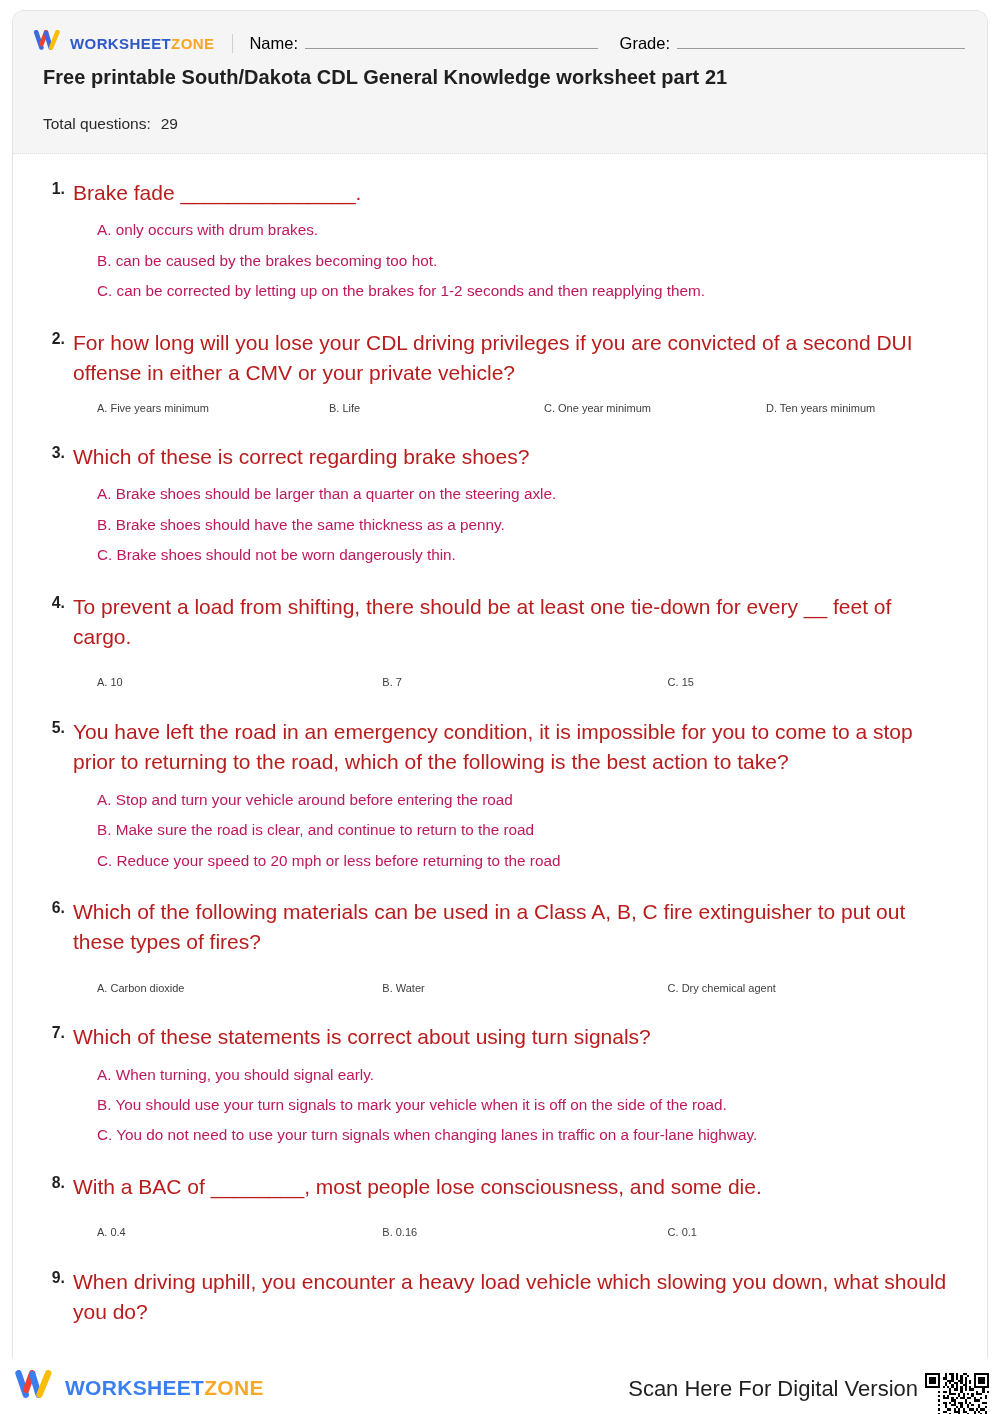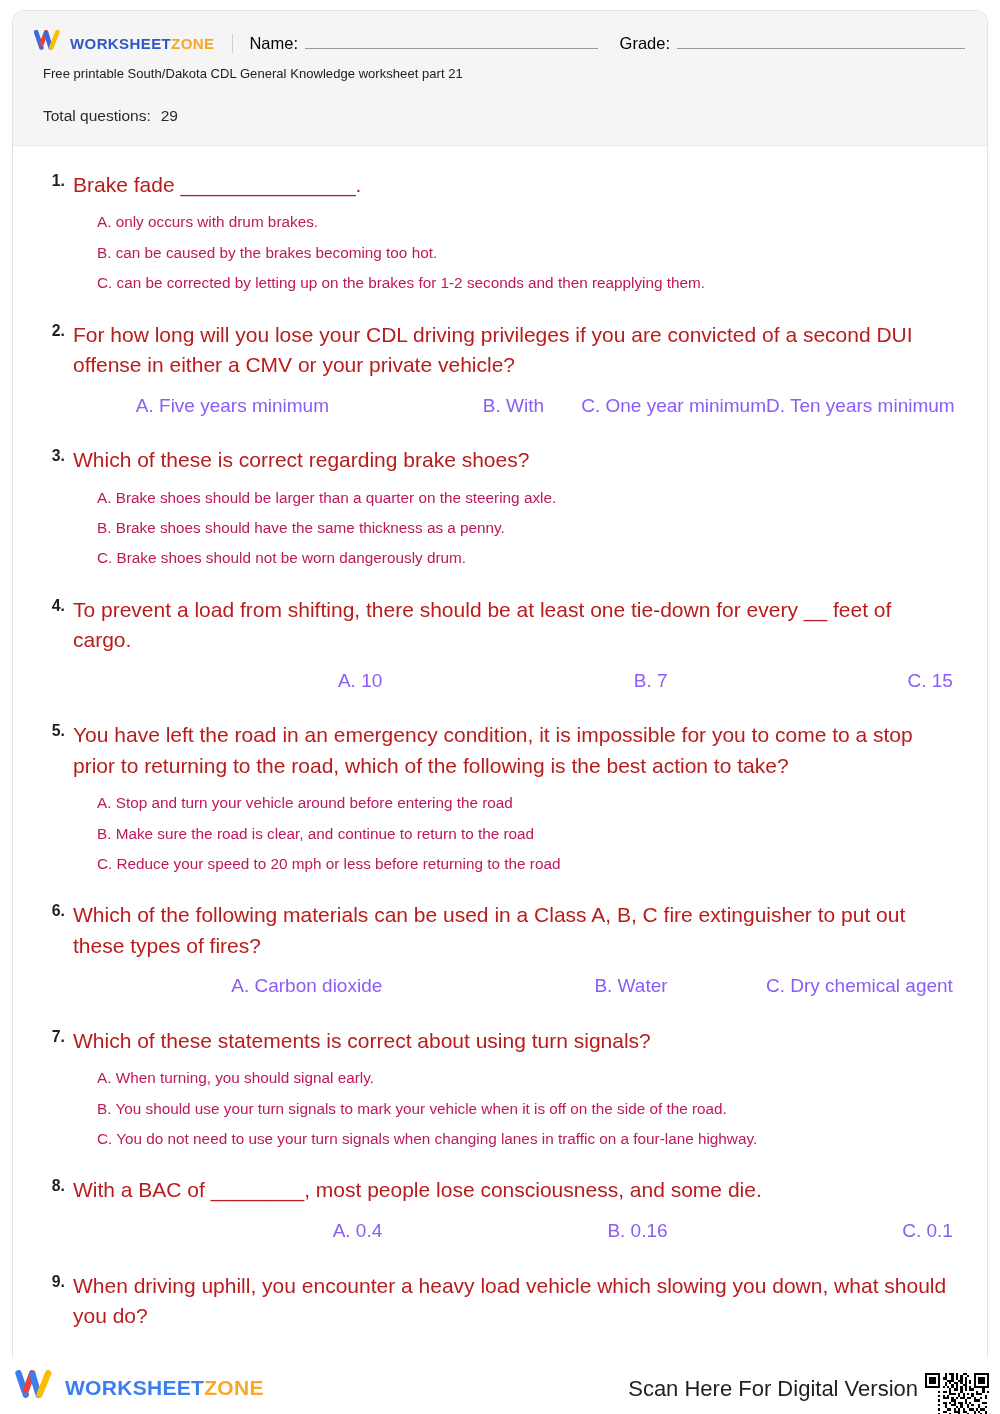--- a/index.html
+++ b/index.html
@@ -86,22 +86,22 @@
     height: 14px;
     margin-left: 7px;
   }
   .field-name  { flex: 1 1 auto; }
   .field-name .field-line { width: 100%; min-width: 80px; }
   .field-grade { flex: 0 0 auto; margin-left: 22px; }
   .field-grade .field-line { width: 288px; }
 
   .head-title {
     padding: 0 22px 0 30px;
-    font-size: 13px;
-    font-weight: normal;
+    font-size: 20px;
+    font-weight: bold;
     color: #202020;
     letter-spacing: 0.05px;
   }
   .head-total {
     padding: 5px 22px 20px 30px;
     font-size: 15.5px;
     color: #2a2a2a;
     margin-top: 21px;
   }
   .head-total .tq-count { margin-left: 10px; }
@@ -142,26 +142,25 @@
     padding: 9px 0 0 0;
   }
 
   
   .opts-row {
     padding-left: 24px;
     display: flex;
     padding-top: 10px;
   }
   .opts-row .opt {
-    font-size: 19px;
-    color: #8b5cf6;
+    font-size: 11px;
+    color: #404040;
     line-height: 1.4;
-    text-align: right;
-  }
-  .opts-row.cols3 .opt { flex: 0 0 33.33%; }
+  }
+  .opts-row.cols3 .opt { flex: 0 0 33.33%; margin-top: 11px; }
   .opts-row.cols4 .opt { flex: 0 0 auto; }
   .opts-row.cols4 .opt:nth-child(1) { width: 232px; }
   .opts-row.cols4 .opt:nth-child(2) { width: 215px; }
   .opts-row.cols4 .opt:nth-child(3) { width: 222px; }
 
   .q-gap { height: 20px; }
 
   
   .footer {
     position: absolute;
@@ -268,36 +267,36 @@
         </div>
       </div>
       <div class="q-gap"></div>
 
       <div class="q">
         <div class="q-num">2.</div>
         <div class="q-body">
           <div class="q-text">For how long will you lose your CDL driving privileges if you are convicted of a second DUI offense in either a CMV or your private vehicle?</div>
           <div class="opts-row cols4">
             <div class="opt">A. Five years minimum</div>
-            <div class="opt">B. With</div>
+            <div class="opt">B. Life</div>
             <div class="opt">C. One year minimum</div>
             <div class="opt">D. Ten years minimum</div>
           </div>
         </div>
       </div>
       <div class="q-gap"></div>
 
       <div class="q">
         <div class="q-num">3.</div>
         <div class="q-body">
           <div class="q-text">Which of these is correct regarding brake shoes?</div>
           <div class="opts-stack">
             <div class="opt">A. Brake shoes should be larger than a quarter on the steering axle.</div>
             <div class="opt">B. Brake shoes should have the same thickness as a penny.</div>
-            <div class="opt">C. Brake shoes should not be worn dangerously drum.</div>
+            <div class="opt">C. Brake shoes should not be worn dangerously thin.</div>
           </div>
         </div>
       </div>
       <div class="q-gap"></div>
 
       <div class="q">
         <div class="q-num">4.</div>
         <div class="q-body">
           <div class="q-text">To prevent a load from shifting, there should be at least one tie-down for every __ feet of cargo.</div>
           <div class="opts-row cols3">

